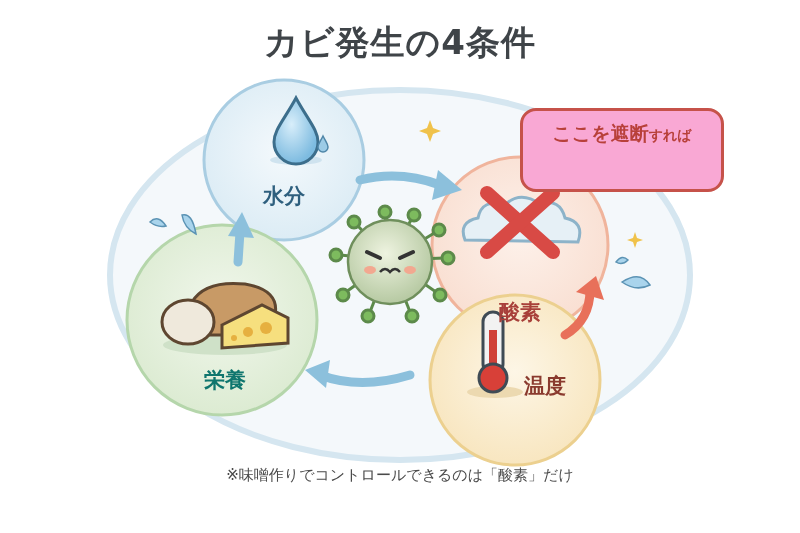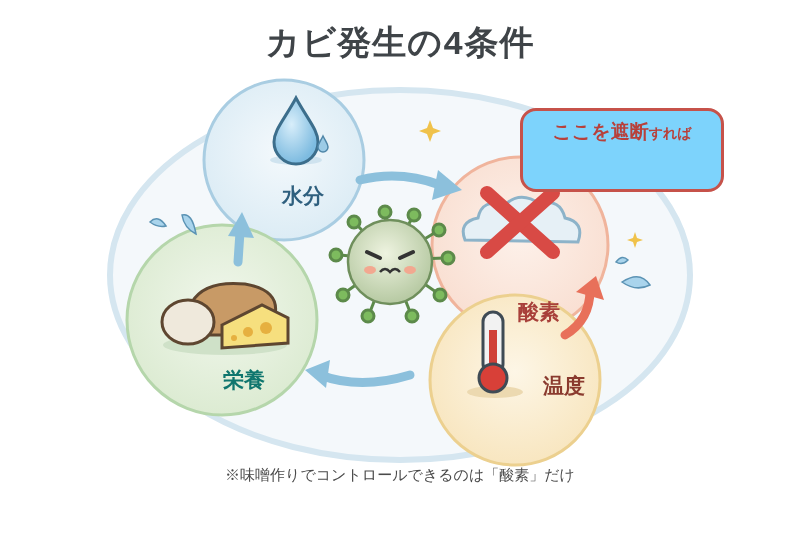--- a/index.html
+++ b/index.html
@@ -1,21 +1,21 @@
 <!DOCTYPE html>
 <html><head>
 <meta charset="utf-8">
 <style>
   html,body{margin:0;padding:0;}
   body{width:800px;height:533px;overflow:hidden;background:#ffffff;font-family:"DejaVu Sans","Liberation Sans",sans-serif;position:relative;}
-  .stage{position:absolute;left:0;top:0;width:800px;height:533px;font-family:Liberation Mono, monospace;}
+  .stage{position:absolute;left:0;top:0;width:800px;height:533px;}
   .title{position:absolute;left:0;top:20px;width:800px;text-align:center;font-size:34px;font-weight:bold;color:#3f4448;letter-spacing:1px;}
   .footnote{position:absolute;left:0;top:466px;width:800px;text-align:center;font-size:15px;color:#4a4a4a;}
-  .label{position:absolute;font-weight:bold;font-size:21px;text-align:right;}
-  .callout{position:absolute;left:520px;top:108px;width:204px;height:84px;border:3px solid #c6524a;border-radius:16px;background:#7dd3fc;box-sizing:border-box;text-align:center;color:#b8403a;font-weight:bold;}
+  .label{position:absolute;font-weight:bold;font-size:21px;text-align:center;}
+  .callout{position:absolute;left:520px;top:108px;width:204px;height:84px;border:3px solid #c6524a;border-radius:16px;background:#f9a8d4;box-sizing:border-box;text-align:center;color:#b8403a;font-weight:bold;}
   .callout .l1{margin-top:10px;font-size:19px;line-height:24px;}
   .callout .l1 .small{font-size:14px;}
   .callout .l2{font-size:26px;line-height:32px;}
 </style>
 </head>
 <body>
 
 <div class="stage">
   <svg width="800" height="533" style="position:absolute;left:0;top:0">
     <defs>

